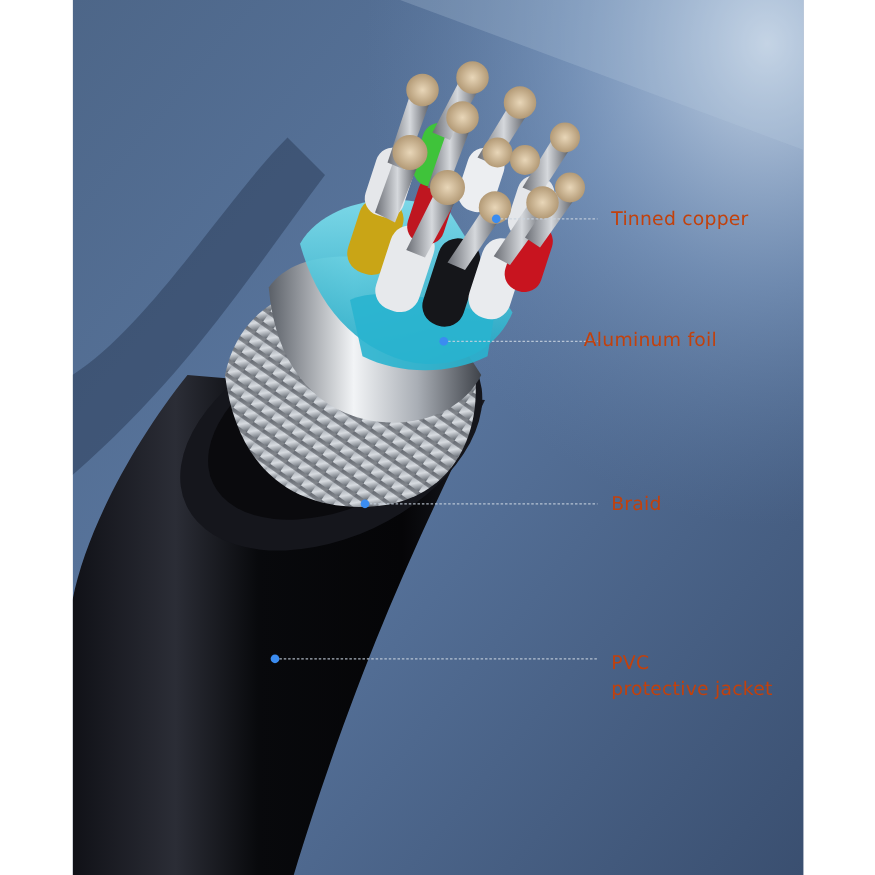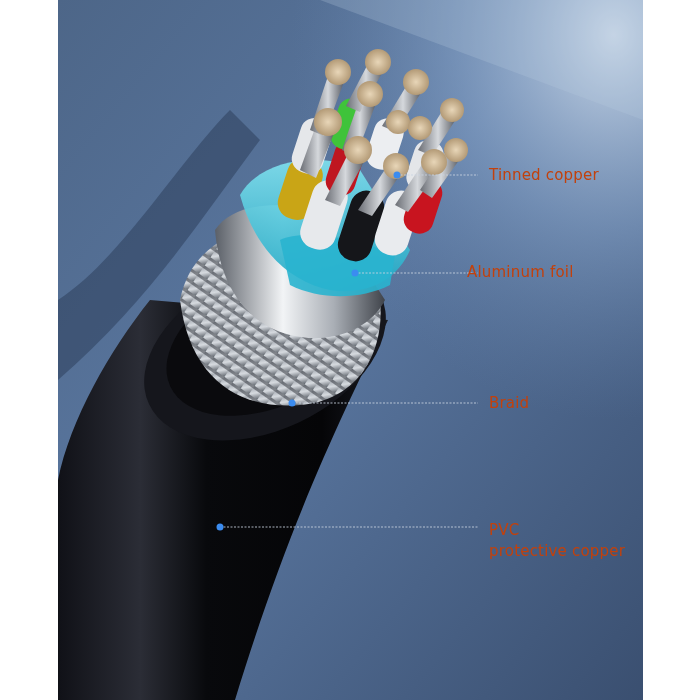--- a/index.html
+++ b/index.html
@@ -138,14 +138,14 @@
   <span>Tinned copper</span>
 </div>
 <div class="callout-label" style="left:467px; top:262px;">
   <span>Aluminum foil</span>
 </div>
 <div class="callout-label" style="left:489px; top:393px;">
   <span>Braid</span>
 </div>
 <div class="callout-label" style="left:489px; top:520px;">
   <span>PVC</span>
-  <span>protective copper</span>
+  <span>protective jacket</span>
 </div>
 
 </body></html>

